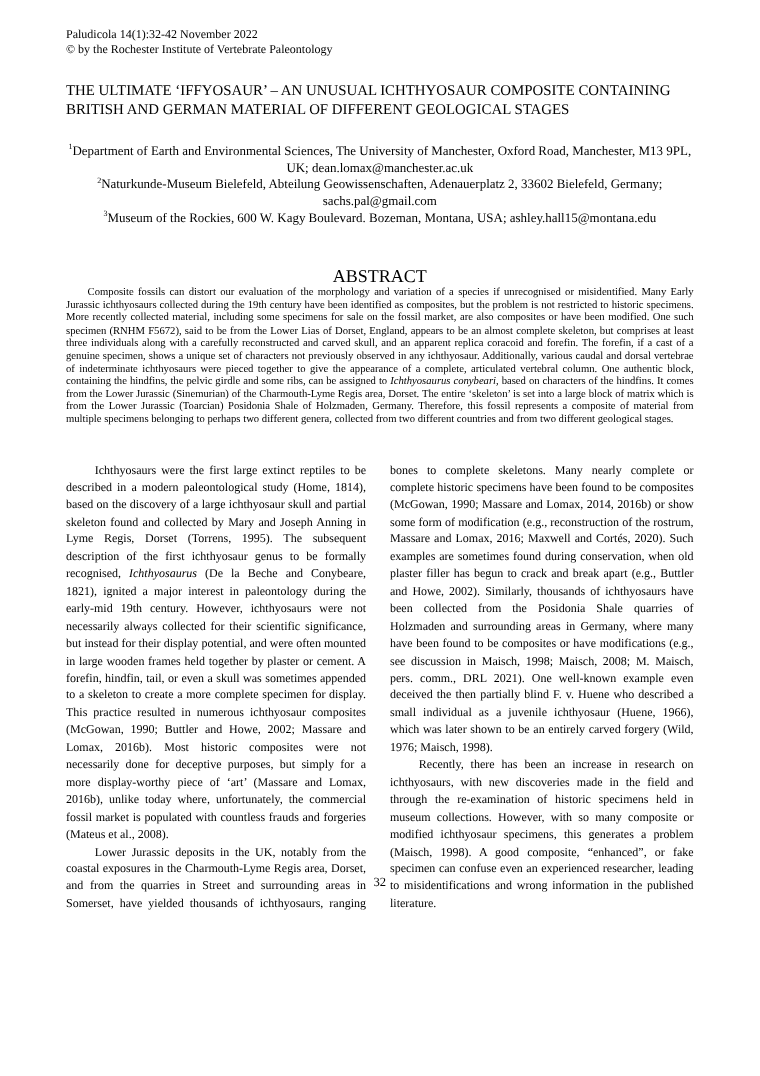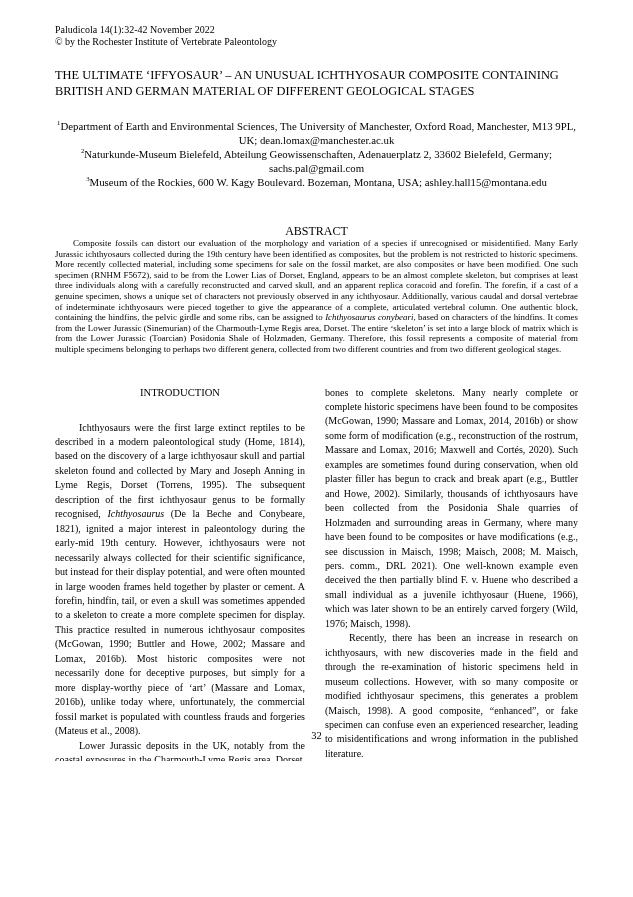--- a/index.html
+++ b/index.html
@@ -29,21 +29,21 @@
   }
   .affiliations {
     margin-top: 20px;
     text-align: center;
     font-size: 10.8px;
     line-height: 14px;
   }
   .abstract-heading {
     margin-top: 36px;
     text-align: center;
-    font-size: 12px;
+    font-size: 15px;
     line-height: 12px;
   }
   .abstract-text {
     margin-top: 1px;
     font-size: 8.9px;
     line-height: 10.6px;
     text-align: justify;
     text-indent: 18px;
   }
   .columns {
@@ -94,21 +94,20 @@
     <div><sup>1</sup><span>Department of Earth and Environmental Sciences, The University of Manchester, Oxford Road, Manchester, M13 9PL, UK; dean.lomax@manchester.ac.uk</span></div>
     <div><sup>2</sup><span>Naturkunde-Museum Bielefeld, Abteilung Geowissenschaften, Adenauerplatz 2, 33602 Bielefeld, Germany; sachs.pal@gmail.com</span></div>
     <div><sup>3</sup><span>Museum of the Rockies, 600 W. Kagy Boulevard. Bozeman, Montana, USA; ashley.hall15@montana.edu</span></div>
   </div>
 
   <div class="abstract-heading">ABSTRACT</div>
   <div class="abstract-text"><span>Composite fossils can distort our evaluation of the morphology and variation of a species if unrecognised or misidentified. Many Early Jurassic ichthyosaurs collected during the 19th century have been identified as composites, but the problem is not restricted to historic specimens. More recently collected material, including some specimens for sale on the fossil market, are also composites or have been modified. One such specimen (RNHM F5672), said to be from the Lower Lias of Dorset, England, appears to be an almost complete skeleton, but comprises at least three individuals along with a carefully reconstructed and carved skull, and an apparent replica coracoid and forefin. The forefin, if a cast of a genuine specimen, shows a unique set of characters not previously observed in any ichthyosaur. Additionally, various caudal and dorsal vertebrae of indeterminate ichthyosaurs were pieced together to give the appearance of a complete, articulated vertebral column. One authentic block, containing the hindfins, the pelvic girdle and some ribs, can be assigned to </span><i>Ichthyosaurus conybeari</i><span>, based on characters of the hindfins. It comes from the Lower Jurassic (Sinemurian) of the Charmouth-Lyme Regis area, Dorset. The entire ‘skeleton’ is set into a large block of matrix which is from the Lower Jurassic (Toarcian) Posidonia Shale of Holzmaden, Germany. Therefore, this fossil represents a composite of material from multiple specimens belonging to perhaps two different genera, collected from two different countries and from two different geological stages.</span></div>
 
   <div class="columns">
     <div class="col col-left">
-      <div class="section-heading">INTRODUCTION</div>
       <p class="body-par indent"><span>Ichthyosaurs were the first large extinct reptiles to be described in a modern paleontological study (Home, 1814), based on the discovery of a large ichthyosaur skull and partial skeleton found and collected by Mary and Joseph Anning in Lyme Regis, Dorset (Torrens, 1995). The subsequent description of the first ichthyosaur genus to be formally recognised, </span><i>Ichthyosaurus</i><span> (De la Beche and Conybeare, 1821), ignited a major interest in paleontology during the early-mid 19th century. However, ichthyosaurs were not necessarily always collected for their scientific significance, but instead for their display potential, and were often mounted in large wooden frames held together by plaster or cement. A forefin, hindfin, tail, or even a skull was sometimes appended to a skeleton to create a more complete specimen for display. This practice resulted in numerous ichthyosaur composites (McGowan, 1990; Buttler and Howe, 2002; Massare and Lomax, 2016b). Most historic composites were not necessarily done for deceptive purposes, but simply for a more display-worthy piece of ‘art’ (Massare and Lomax, 2016b), unlike today where, unfortunately, the commercial fossil market is populated with countless frauds and forgeries (Mateus et al., 2008).</span></p>
       <p class="body-par indent"><span>Lower Jurassic deposits in the UK, notably from the coastal exposures in the Charmouth-Lyme Regis area, Dorset, and from the quarries in Street and surrounding areas in Somerset, have yielded thousands of ichthyosaurs, ranging from isolated</span></p>
     </div>
     <div class="col col-right">
       <p class="body-par"><span>bones to complete skeletons. Many nearly complete or complete historic specimens have been found to be composites (McGowan, 1990; Massare and Lomax, 2014, 2016b) or show some form of modification (e.g., reconstruction of the rostrum, Massare and Lomax, 2016; Maxwell and Cortés, 2020). Such examples are sometimes found during conservation, when old plaster filler has begun to crack and break apart (e.g., Buttler and Howe, 2002). Similarly, thousands of ichthyosaurs have been collected from the Posidonia Shale quarries of Holzmaden and surrounding areas in Germany, where many have been found to be composites or have modifications (e.g., see discussion in Maisch, 1998; Maisch, 2008; M. Maisch, pers. comm., DRL 2021). One well-known example even deceived the then partially blind F. v. Huene who described a small individual as a juvenile ichthyosaur (Huene, 1966), which was later shown to be an entirely carved forgery (Wild, 1976; Maisch, 1998).</span></p>
       <p class="body-par indent"><span>Recently, there has been an increase in research on ichthyosaurs, with new discoveries made in the field and through the re-examination of historic specimens held in museum collections. However, with so many composite or modified ichthyosaur specimens, this generates a problem (Maisch, 1998). A good composite, “enhanced”, or fake specimen can confuse even an experienced researcher, leading to misidentifications and wrong information in the published literature.</span></p>
     </div>
   </div>
 
   <div class="page-number">32</div>

